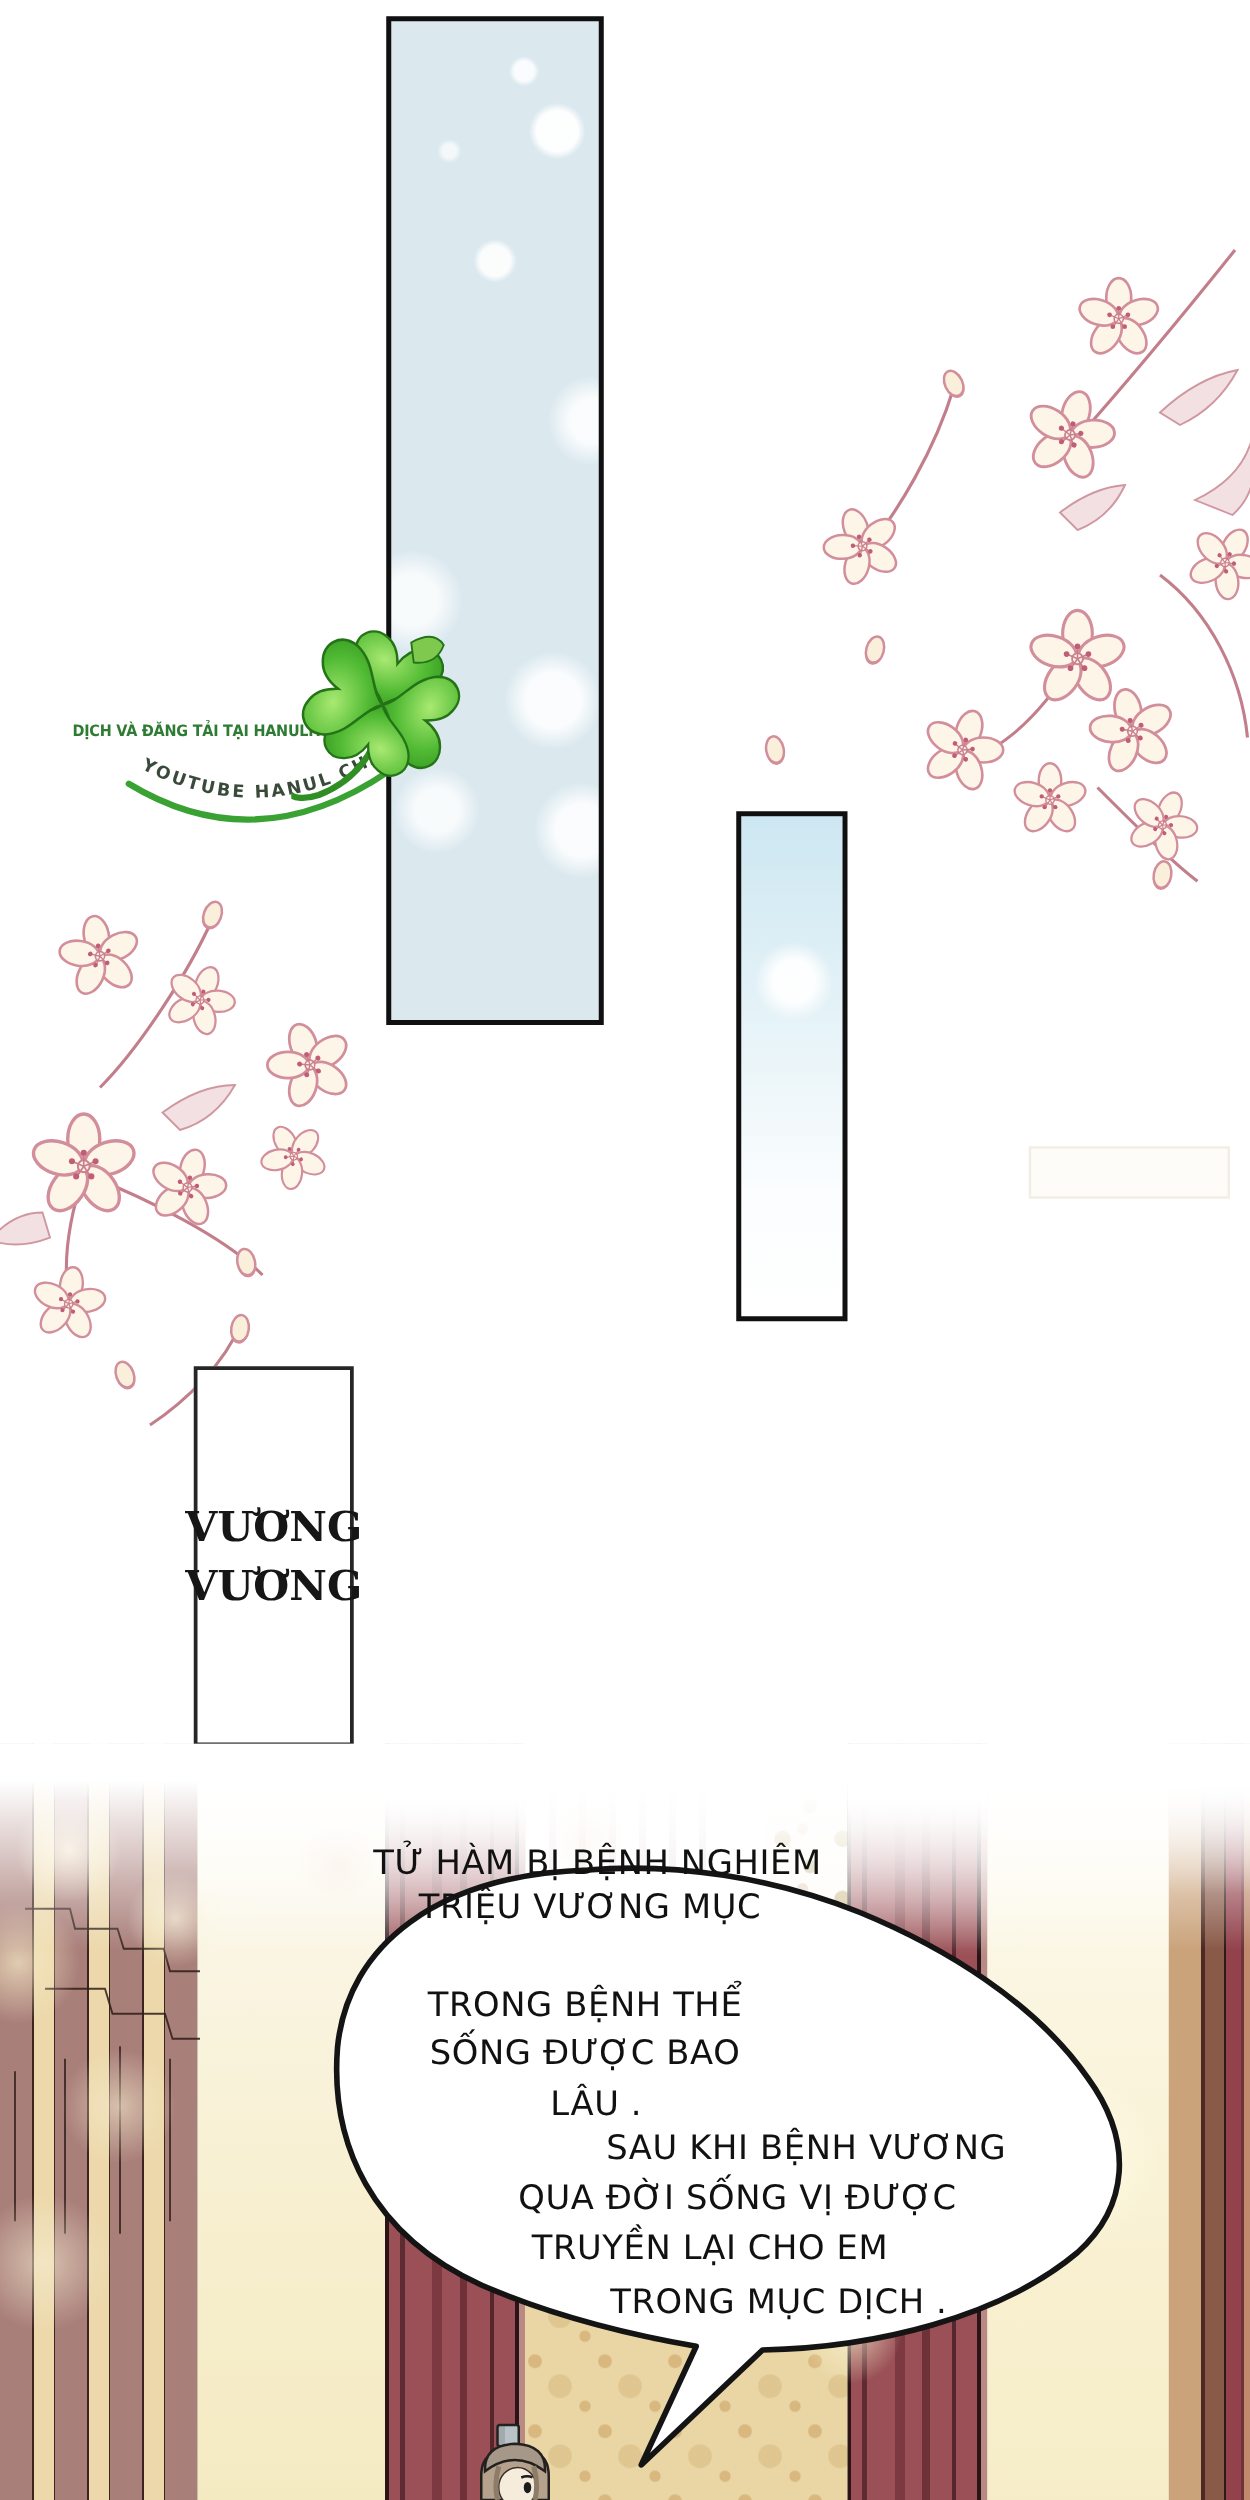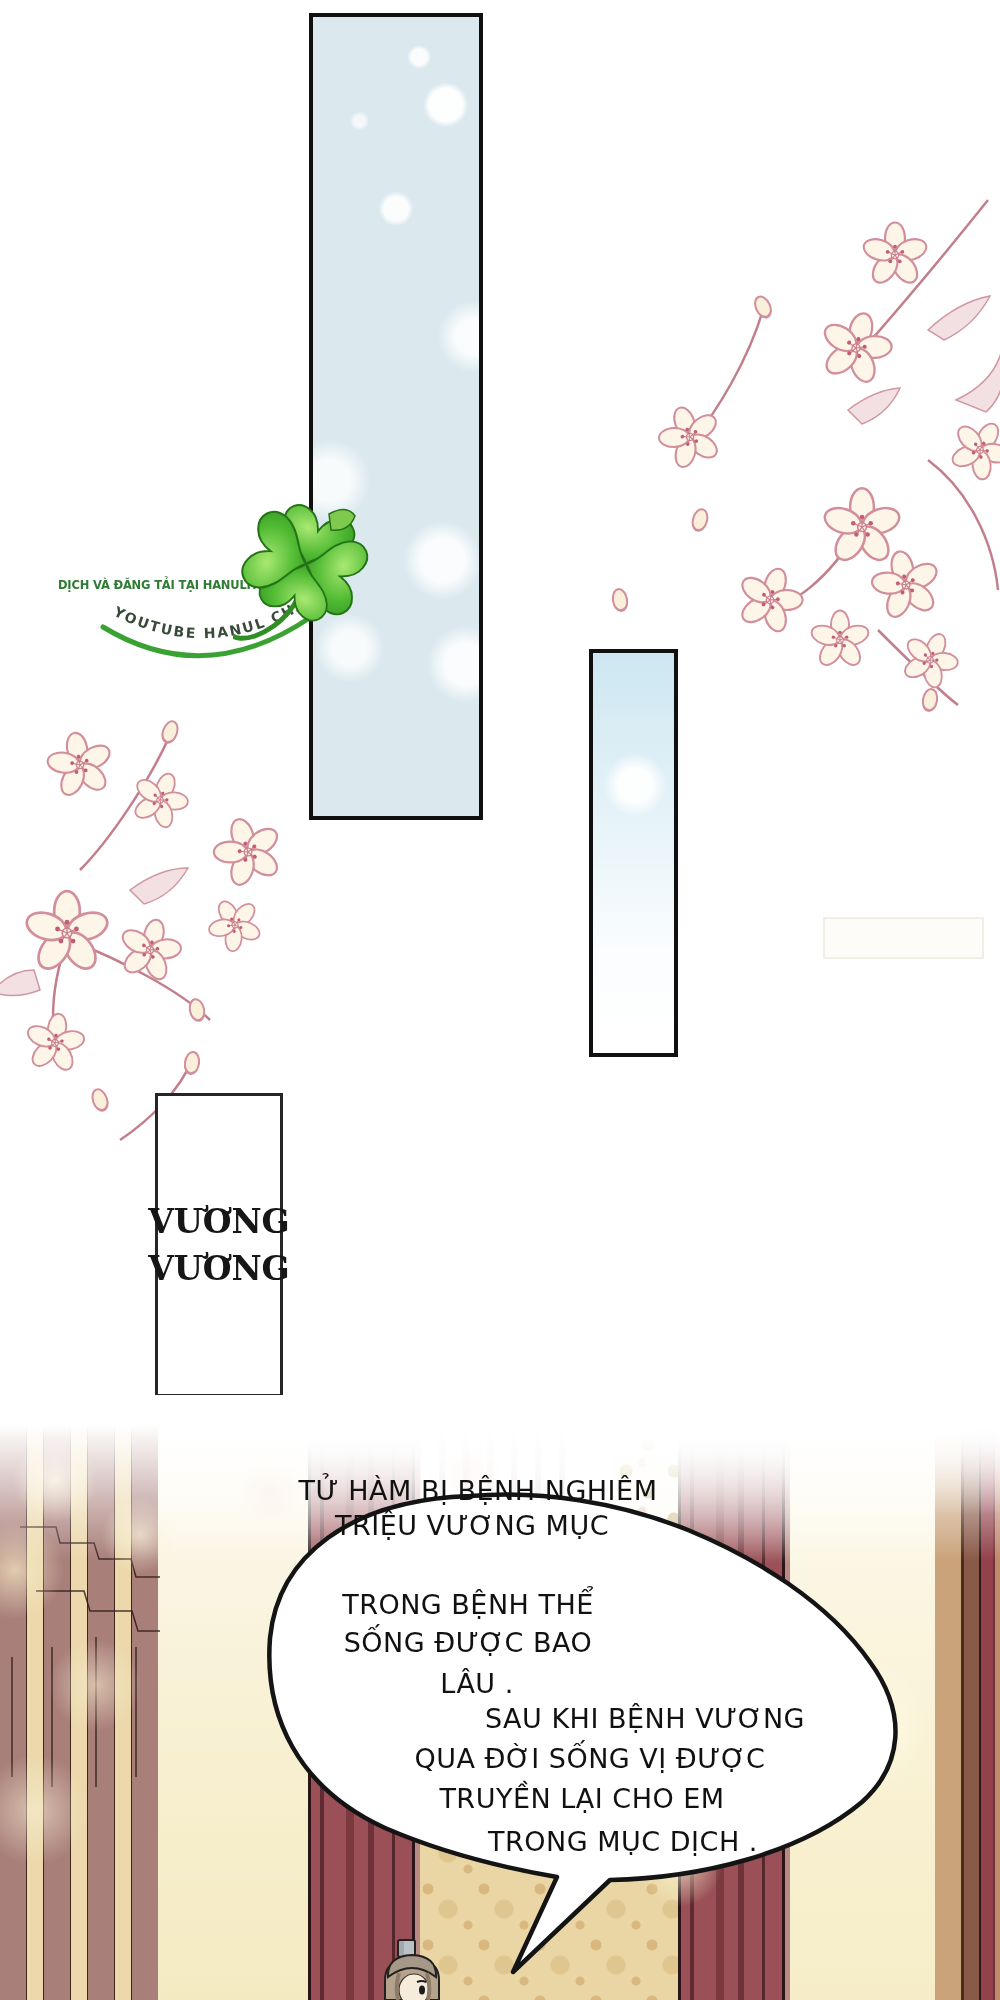--- a/index.html
+++ b/index.html
@@ -280,16 +280,16 @@
              C 828 1602 756 1558 688 1530
              C 618 1502 540 1490 470 1496 Z" fill="#ffffff" stroke="#141414" stroke-width="4.5" stroke-linejoin="round"></path>
   </svg>
   <div class="bl" style="left:472px;top:1510px">TRIỆU VƯƠNG MỤC</div>
   <div class="bl" style="left:478px;top:1475px">TỬ HÀM BỊ BỆNH NGHIÊM</div>
   <div class="bl" style="left:468px;top:1589px">TRONG BỆNH THỂ</div>
   <div class="bl" style="left:468px;top:1627px">SỐNG ĐƯỢC BAO</div>
   <div class="bl" style="left:477px;top:1668px">LÂU .</div>
   <div class="bl" style="left:645px;top:1703px">SAU KHI BỆNH VƯƠNG</div>
   <div class="bl" style="left:590px;top:1743px">QUA ĐỜI SỐNG VỊ ĐƯỢC</div>
-  <div class="bl" style="left:582px;top:1783px">TRUYỀN LẠI CHO EM</div>
+  <div class="bl" style="left:568px;top:1783px">TRUYỀN LẠI CHO EM</div>
   <div class="bl" style="left:623px;top:1826px">TRONG MỤC DỊCH .</div>
 
 </div>
 
 </body></html>

